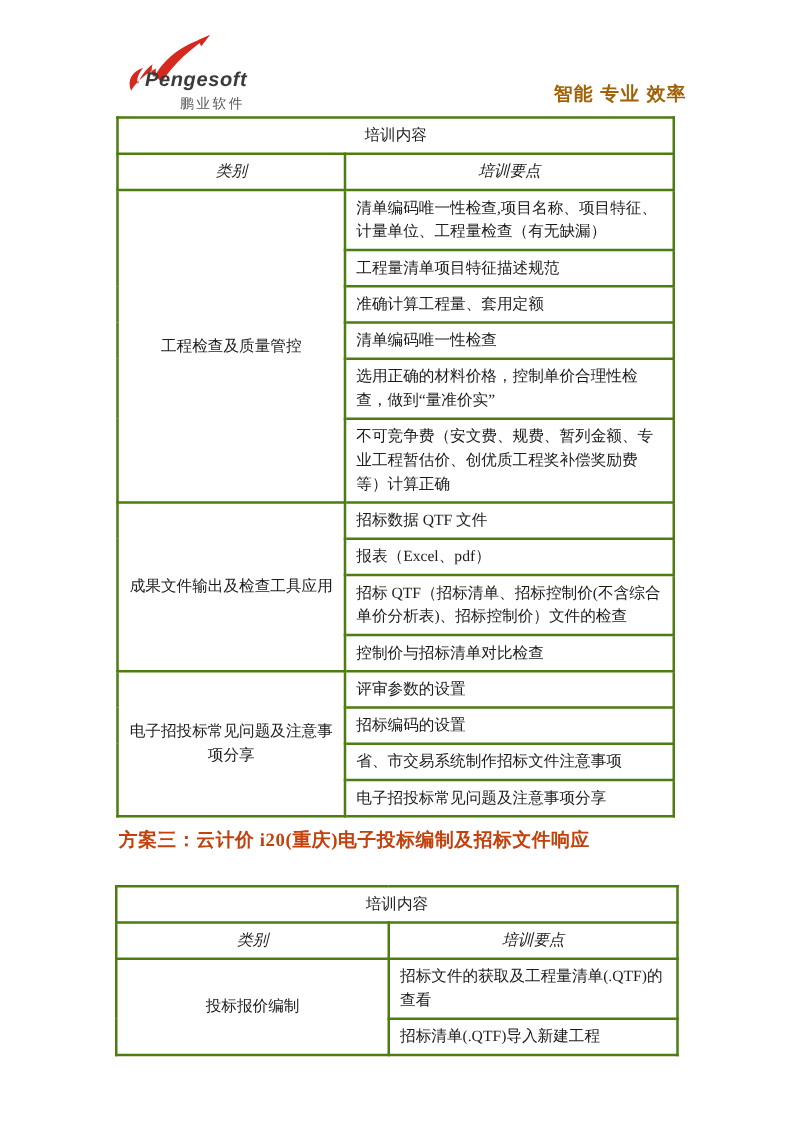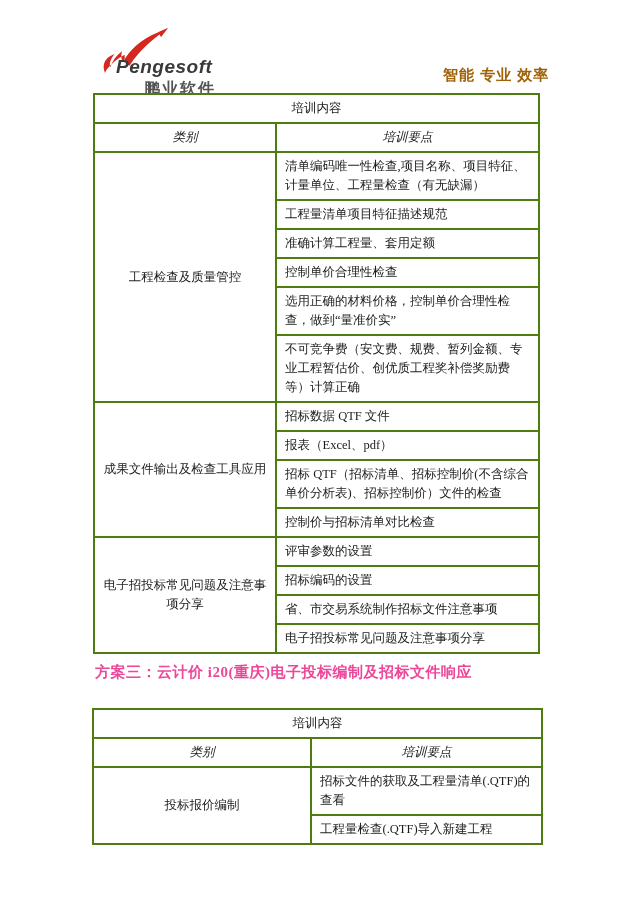--- a/index.html
+++ b/index.html
@@ -13,27 +13,27 @@
     color: #1c1c1c;
   }
 
   
   .logo { position: absolute; left: 94px; top: 26px; width: 170px; }
   .logo-swoosh { position: absolute; left: 0; top: 0; }
   .logo-text { position: absolute; left: 22px; top: 30px; white-space: nowrap; }
   .brand {
     font-family: "Liberation Sans", "DejaVu Sans", sans-serif;
     font-weight: bold; font-style: italic;
-    font-size: 19px; color: #3a3a3a; letter-spacing: 0.5px;
+    font-size: 16px; color: #3a3a3a; letter-spacing: 0.5px;
     display: block;
   }
   .brand-cn {
     display: block;
-    font-size: 16px; color: #555;
-    margin: 1px 0 0 28px; letter-spacing: 2px; font-weight: bold;
+    font-size: 11px; color: #555;
+    margin: 1px 0 0 28px; letter-spacing: 2px;
   }
   .slogan {
     position: absolute; left: 443px; top: 66px; width: 102px;
     font-size: 15px; font-weight: bold; color: #a16207;
     letter-spacing: 1px; white-space: nowrap;
     font-family: "Liberation Sans", "DejaVu Sans", sans-serif;
   }
 
   
   table.training {
@@ -66,21 +66,21 @@
   }
   td.pt { text-align: left; }
 
   .t1 { position: absolute; left: 93px; top: 93px; width: 445px; }
   .t2 { position: absolute; left: 92px; top: 708px; width: 449px; }
   .t2 td { padding: 3px 8px; }
 
   
   .section-heading {
     position: absolute; left: 95px; top: 663px; width: 470px;
-    font-size: 15px; font-weight: bold; color: #ec4899;
+    font-size: 15px; font-weight: bold; color: #c2410c;
     letter-spacing: 0.5px;
   }
 </style>
 </head>
 <body>
 
 <div class="page">
 
   <div class="logo">
     <svg class="logo-swoosh" width="78" height="48" viewBox="0 0 110 70" aria-hidden="true">
@@ -113,21 +113,21 @@
         <td class="cat" rowspan="6">工程检查及质量管控</td>
         <td class="pt">清单编码唯一性检查,项目名称、项目特征、计量单位、工程量检查（有无缺漏）</td>
       </tr>
       <tr>
         <td class="pt">工程量清单项目特征描述规范</td>
       </tr>
       <tr>
         <td class="pt">准确计算工程量、套用定额</td>
       </tr>
       <tr>
-        <td class="pt">控制单价合理性检查</td>
+        <td class="pt">清单编码唯一性检查</td>
       </tr>
       <tr>
         <td class="pt">选用正确的材料价格，控制单价合理性检查，做到“量准价实”</td>
       </tr>
       <tr>
         <td class="pt">不可竞争费（安文费、规费、暂列金额、专业工程暂估价、创优质工程奖补偿奖励费等）计算正确</td>
       </tr>
 
       <tr>
         <td class="cat" rowspan="4">成果文件输出及检查工具应用</td>
@@ -172,18 +172,18 @@
       </tr>
       <tr>
         <td class="col-hdr">类别</td>
         <td class="col-hdr">培训要点</td>
       </tr>
       <tr>
         <td class="cat" rowspan="2">投标报价编制</td>
         <td class="pt">招标文件的获取及工程量清单(.QTF)的查看</td>
       </tr>
       <tr>
-        <td class="pt">工程量检查(.QTF)导入新建工程</td>
+        <td class="pt">招标清单(.QTF)导入新建工程</td>
       </tr>
     </tbody>
   </table>
 
 </div>
 
 </body></html>

